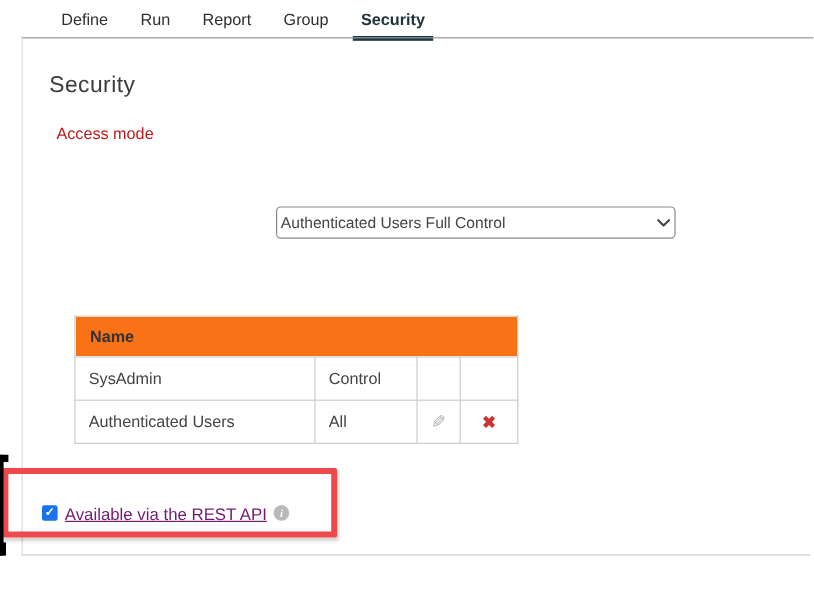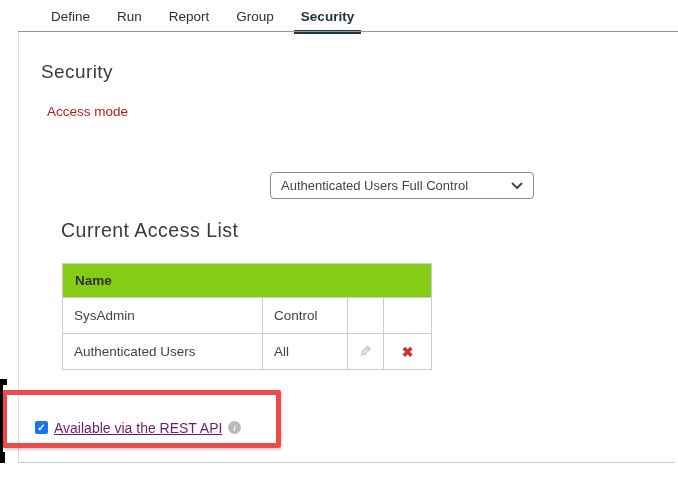--- a/index.html
+++ b/index.html
@@ -67,27 +67,26 @@
   }
   .radio-circle.selected {
     border: none;
     background: radial-gradient(circle, #1a73e8 0 2.7px, #ffffff 2.9px 4.1px, #1a73e8 4.3px 6.5px);
   }
   .radio-label { margin-left: 4px; font-size: 13.5px; color: #333; }
 
   
   .dropdown {
     position: absolute; left: 230px; top: 172px;
-    width: 264px; height: 27px;
+    width: 333px; height: 27px;
     border: 1px solid #8a8a8a; border-radius: 4px;
     background: #fff;
     display: flex; align-items: center;
-    padding: 0 10px;
-    cursor: pointer;
-    margin-left: 40px;
+    padding: 0 3px;
+    cursor: pointer;
   }
   .dropdown-value { font-size: 13px; color: #444; flex: 1; }
   .dropdown-chevron { flex: 0 0 auto; display: flex; align-items: center; }
 
   
   .h-cal {
     position: absolute; left: 61px; top: 219px;
     font-size: 19.5px; color: #3b3b3b; letter-spacing: 0.5px;
     font-weight: 400;
   }
@@ -97,21 +96,21 @@
     width: 369px;
     table-layout: fixed;
   }
   .access-table th, .access-table td {
     border: 1px solid #cccccc;
     font-size: 13.5px;
     padding: 0 11px;
     overflow: hidden; white-space: nowrap;
   }
   .access-table th {
-    height: 34px; background: #84cc16;
+    height: 34px; background: #f97316;
     text-align: left; color: #333; font-weight: 700; padding-left: 12px;
   }
   .access-table td { height: 36px; color: #444; background: #fff; }
   .cell-action { text-align: center !important; padding: 0 !important; }
   .edit-icon {
     display: inline-block; font-size: 15px; color: #b3b3b3;
     transform: scaleX(-1); cursor: pointer;
   }
   .delete-icon {
     display: inline-block; font-size: 14px; font-weight: 700;
@@ -179,21 +178,20 @@
 
   <div class="dropdown">
     <span class="dropdown-value">Authenticated Users Full Control</span>
     <span class="dropdown-chevron">
       <svg width="12" height="8" viewBox="0 0 12 8">
           <polyline points="1.5,1.5 6,6 10.5,1.5" fill="none" stroke="#444" stroke-width="1.8" stroke-linecap="round" stroke-linejoin="round"></polyline>
         </svg>
     </span>
   </div>
 
-  <div class="h-cal">Current Access List</div>
 
   <table class="access-table">
     <colgroup>
       <col style="width:200px">
         <col style="width:85px">
         <col style="width:36px">
         <col style="width:48px">
     </colgroup>
     <thead>
       <tr>

